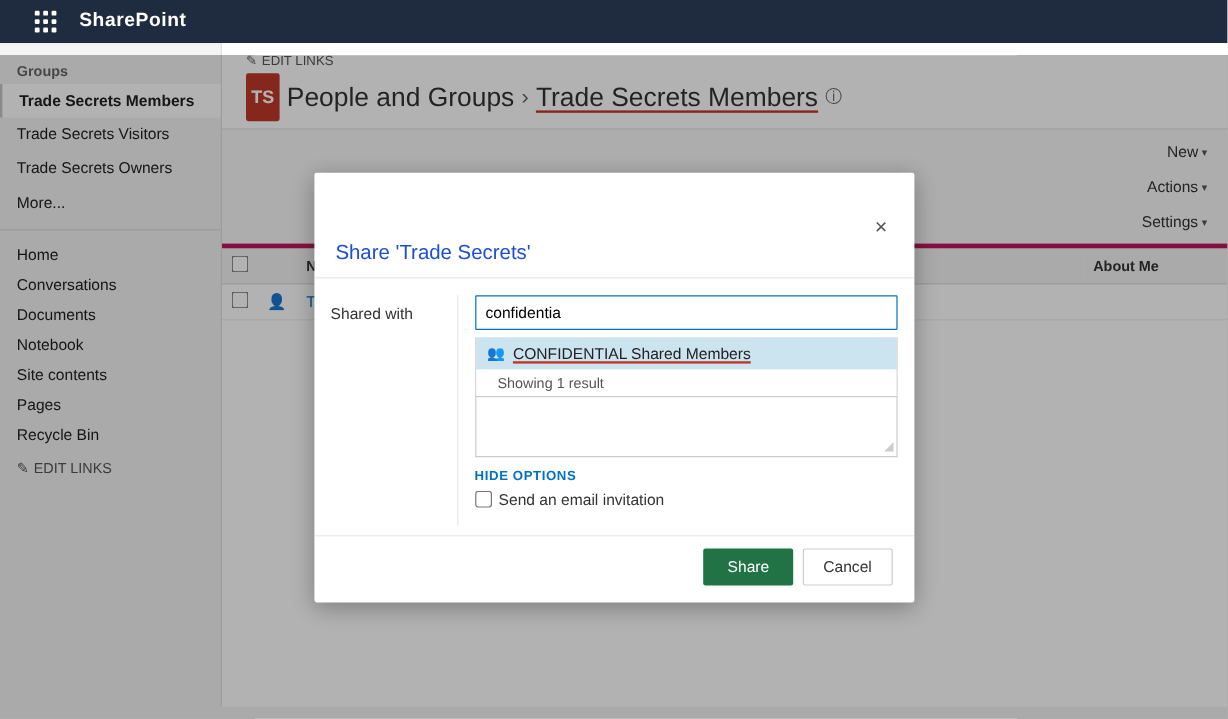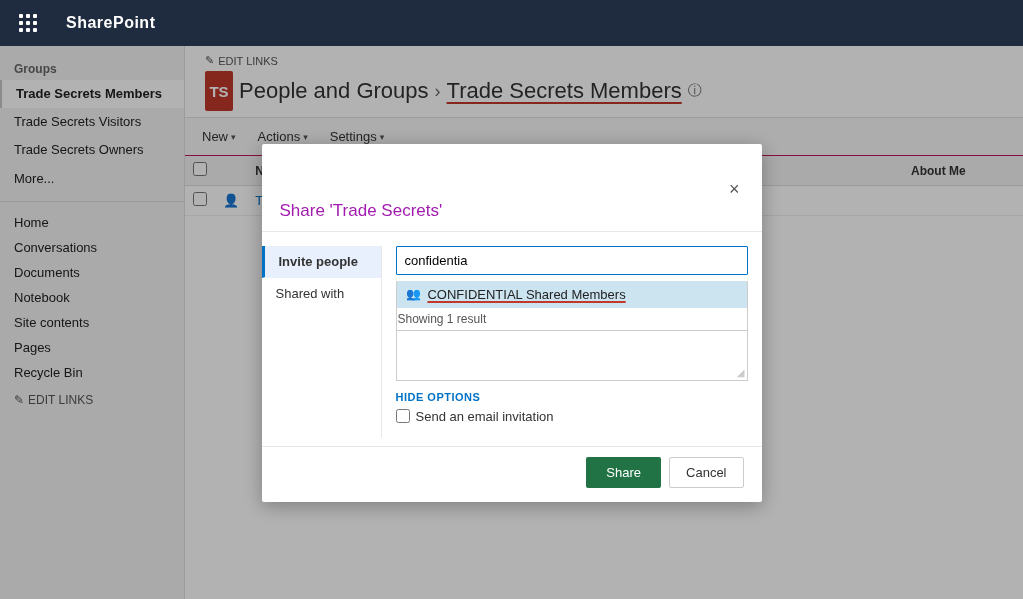--- a/index.html
+++ b/index.html
@@ -1,25 +1,25 @@
 <!DOCTYPE html>
 <html><head>
   <meta charset="utf-8">
   <style>
     * { box-sizing: border-box; margin: 0; padding: 0; }
     body { font-family: 'Segoe UI', Tahoma, Geneva, Verdana, sans-serif; font-size: 13px; background: #f4f4f4; color: #333; width: 1023px; height: 599px; overflow: hidden; }
 
     
     .top-bar {
       background: #1f2b3e;
-      height: 46px;
-      display: flex;
-      align-items: center;
-      padding: 0 19px;
-      gap: 28px;
+      height: 36px;
+      display: flex;
+      align-items: center;
+      padding: 0 29px;
+      gap: 18px;
     }
     .top-bar-logo {
       color: #fff;
       font-size: 16px;
       font-weight: 600;
       letter-spacing: 0.5px;
     }
 
     
     .main-layout {
@@ -147,21 +147,22 @@
       cursor: pointer;
     }
 
     
     .toolbar {
       display: flex;
       align-items: flex-end;
       gap: 4px;
       padding: 6px 8px;
       background: #f8f8f8;
-      border-bottom: 1px solid #be185d;
+      border-bottom: 4px solid #be185d;
+      flex-direction: column;
     }
     .toolbar-btn {
       display: flex;
       align-items: center;
       gap: 3px;
       padding: 4px 8px;
       background: transparent;
       border: 1px solid transparent;
       cursor: pointer;
       font-size: 13px;
@@ -226,21 +227,21 @@
     .modal-header {
       display: flex;
       justify-content: space-between;
       align-items: center;
       padding: 14px 18px 10px;
       border-bottom: 1px solid #e8e8e8;
     }
     .modal-title {
       font-size: 17px;
       font-weight: 400;
-      color: #a21caf;
+      color: #1d4ed8;
       margin-top: 43px;
     }
     .modal-close {
       background: none;
       border: none;
       font-size: 18px;
       cursor: pointer;
       color: #555;
       line-height: 1;
       padding: 0 4px;
@@ -292,21 +293,21 @@
     .dropdown-item {
       padding: 6px 10px;
       cursor: pointer;
       background: #cce4f0;
       color: #222;
       display: flex;
       align-items: center;
       gap: 6px;
     }
     .dropdown-count {
-      padding: 4px 1px;
+      padding: 4px 18px;
       font-size: 12px;
       color: #555;
       background: #fff;
     }
     .message-area {
       min-height: 50px;
       border: 1px solid #ccc;
       border-top: none;
       padding: 6px;
       font-size: 12px;
@@ -515,23 +516,20 @@
 </div>
 
 <div class="modal-overlay">
   <div class="modal">
     <div class="modal-header">
       <span class="modal-title">Share 'Trade Secrets'</span>
       <button class="modal-close">×</button>
     </div>
     <div class="modal-body">
       <div class="modal-tabs">
-        <div class="modal-tab active">
-          <span>Invite people</span>
-        </div>
         <div class="modal-tab">
           <span>Shared with</span>
         </div>
       </div>
       <div class="modal-content">
         <div class="search-input-wrapper">
           <input type="text" class="search-input" value="confidentia" style="">
         </div>
         <div class="dropdown-results">
           <div class="dropdown-item">

